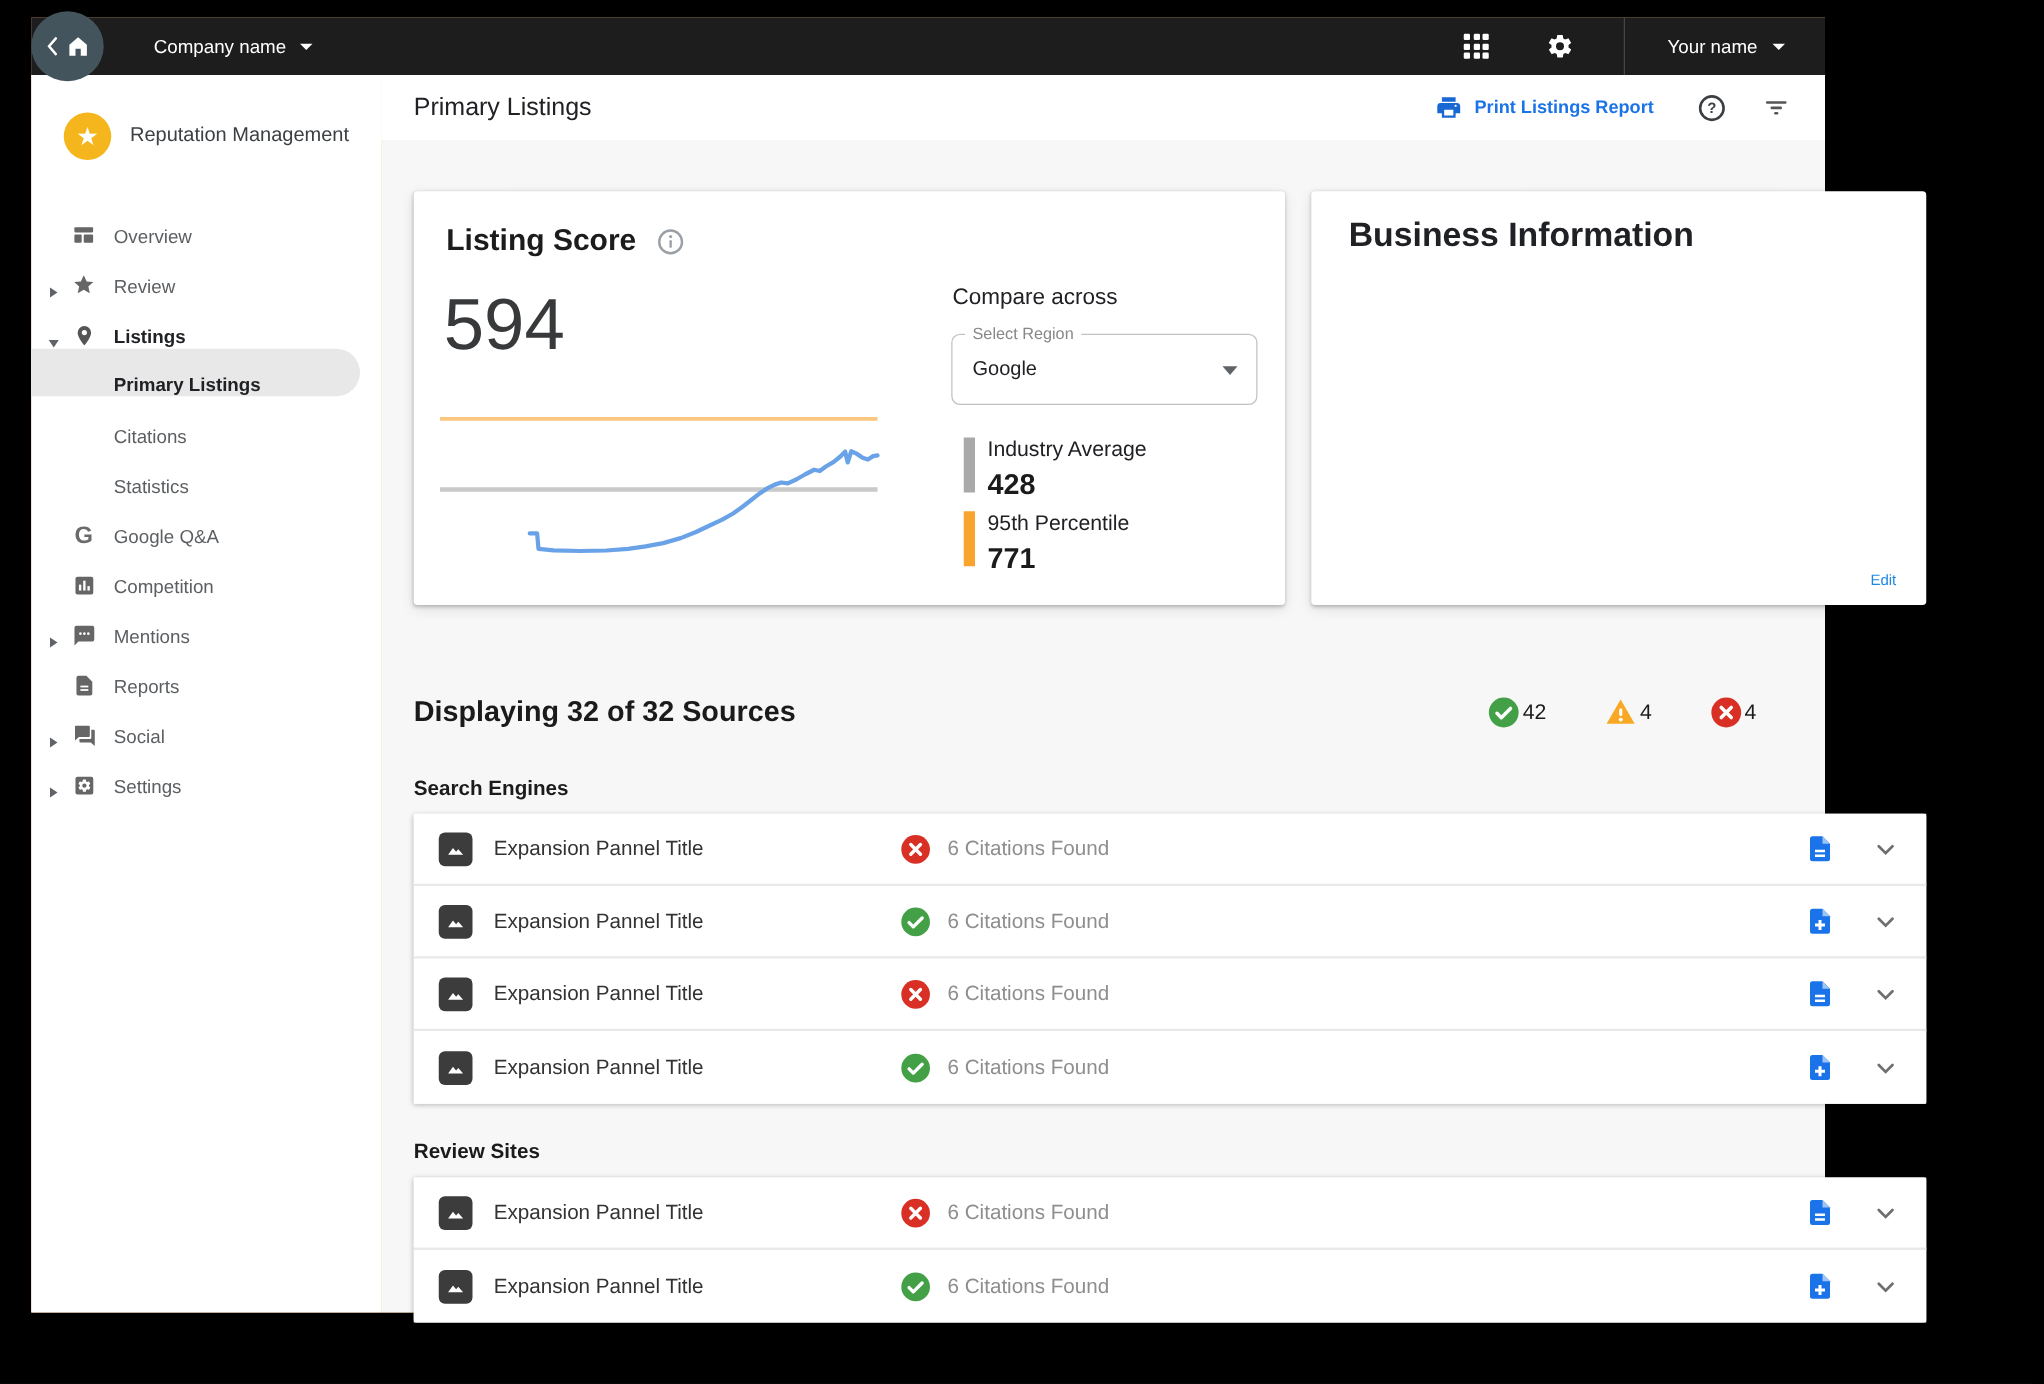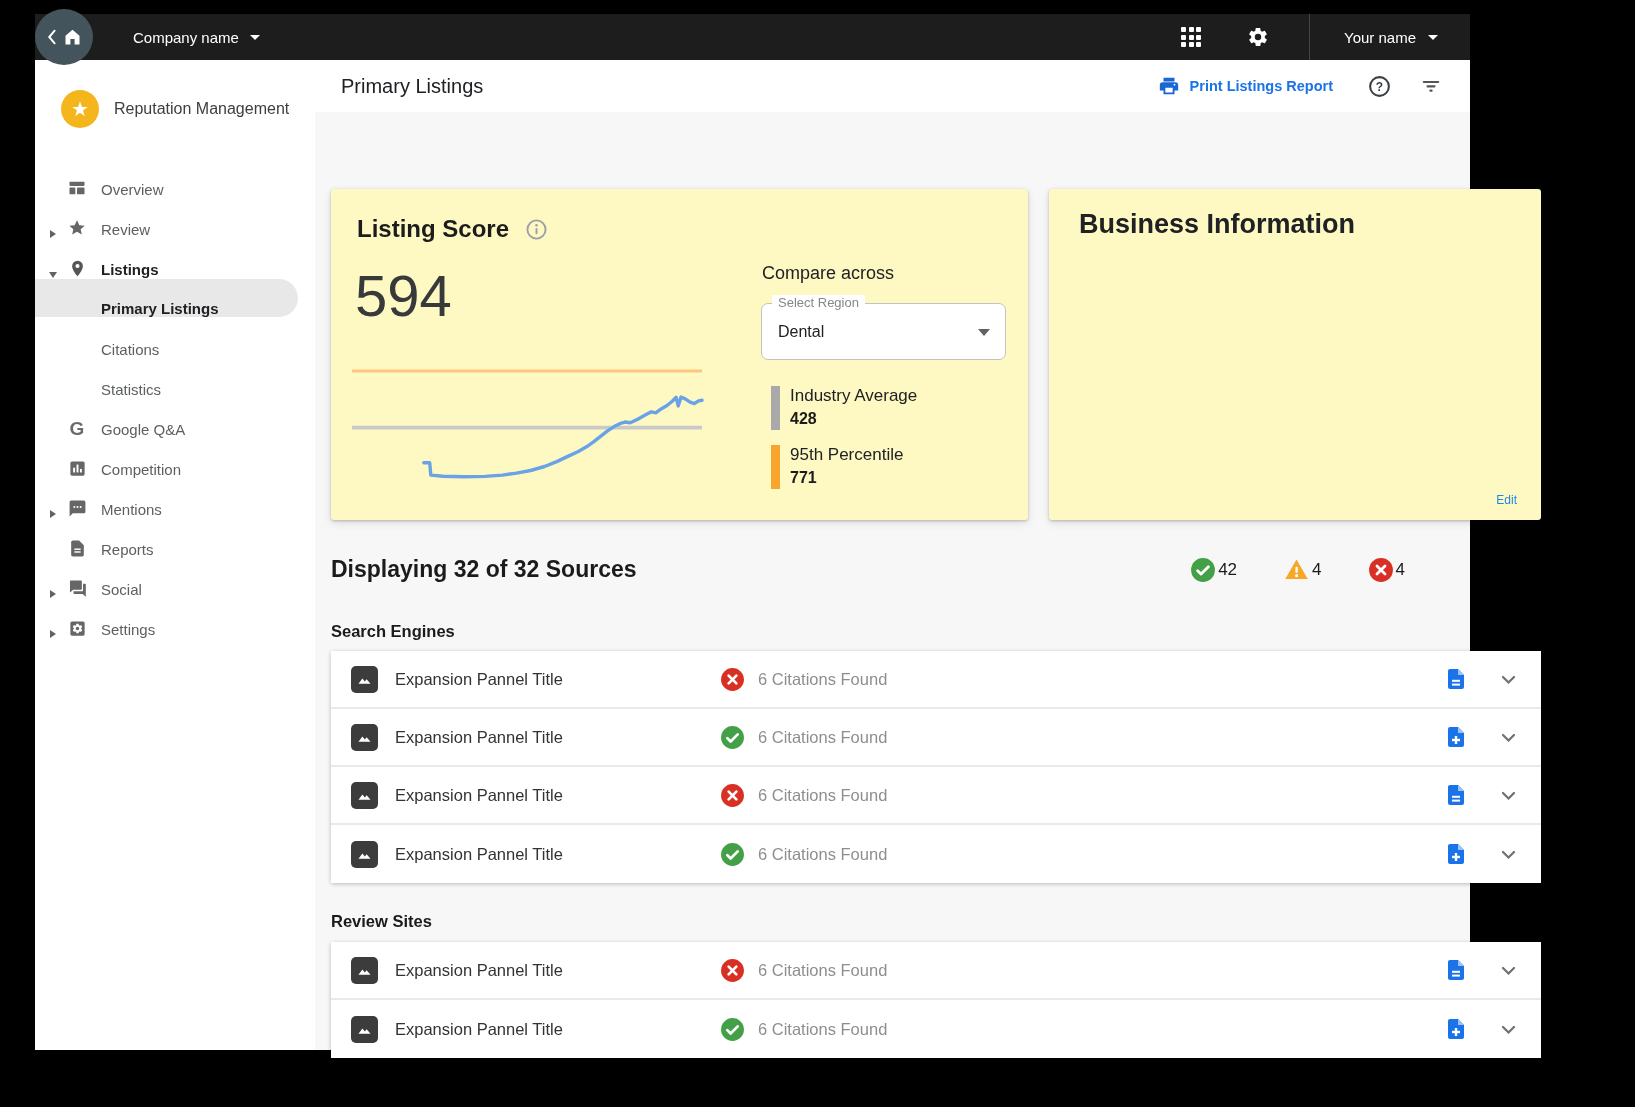--- a/index.html
+++ b/index.html
@@ -1,20 +1,20 @@
 <!DOCTYPE html>
 <html><head>
 <meta charset="utf-8">
 <style>
   html,body{margin:0;padding:0;background:#000;}
   *{box-sizing:border-box;}
   .stage{position:relative;width:1635px;height:1107px;background:#000;overflow:hidden;
          font-family:"Liberation Sans",sans-serif;-webkit-font-smoothing:antialiased;}
   
-  .app{position:absolute;left:35px;top:14px;width:1435px;height:1036px;background:#fdba74;}
+  .app{position:absolute;left:25px;top:14px;width:1435px;height:1036px;background:#fdba74;}
   
   .topbar{position:absolute;left:0;top:0;right:0;height:46px;background:#1d1d1d;display:flex;
           align-items:center;color:#fff;z-index:6;}
   .home-wrap{position:relative;width:70px;height:46px;flex:0 0 auto;}
   .home-circle{position:absolute;left:0;top:-5px;width:58px;height:56px;border-radius:50%;
                background:#44545c;display:flex;align-items:center;justify-content:center;gap:5px;cursor:pointer;}
   .company{display:flex;align-items:center;gap:11px;margin-left:22px;font-size:15px;color:#fff;
            background:none;border:none;cursor:pointer;font-family:inherit;}
   .caret{width:0;height:0;border-left:5px solid transparent;border-right:5px solid transparent;
          border-top:5px solid #fff;display:inline-block;}
@@ -45,42 +45,42 @@
   .gletter{font-size:19px;font-weight:700;color:#6b6b6b;line-height:1;}
   
   .content{position:absolute;left:280px;top:46px;right:0;bottom:0;background:#f7f7f7;}
   .toolbar{height:52px;background:#fff;display:flex;align-items:center;justify-content:space-between;
            padding:0 28px 0 26px;}
   .page-title{margin:0;font-size:20px;font-weight:500;color:#202124;}
   .toolbar-right{display:flex;align-items:center;gap:28px;}
   .print{display:flex;align-items:center;gap:10px;background:none;border:none;cursor:pointer;
          color:#1a73e8;font-size:14.5px;font-weight:700;font-family:inherit;}
   
-  .card{position:absolute;background:#fef9c3;border-radius:3px;
-        box-shadow:0 1px 3px rgba(0,0,0,.22),0 3px 10px rgba(0,0,0,.10);z-index:8;margin-top:36px;}
+  .card{position:absolute;background:#ffffff;border-radius:3px;
+        box-shadow:0 1px 3px rgba(0,0,0,.22),0 3px 10px rgba(0,0,0,.10);z-index:8;}
   .score-card{left:331px;top:153px;width:697px;height:331px;}
   .biz-card{left:1049px;top:153px;width:492px;height:331px;text-align:center;}
   .sc-title{position:absolute;left:26px;top:26px;font-size:24px;font-weight:700;color:#1c1c1c;
             display:flex;align-items:center;gap:16px;}
   .sc-score{position:absolute;left:24px;top:78px;font-size:58px;font-weight:300;color:#37393b;line-height:1;}
   .score-chart{position:absolute;left:19px;top:170px;}
   .compare-label{position:absolute;left:431px;top:74px;font-size:18px;color:#202124;}
   .select-box{position:absolute;left:430px;top:114px;width:245px;height:57px;border:1px solid #c2c2c2;
               border-radius:7px;cursor:pointer;background:#fff;}
   .select-label{position:absolute;top:-9px;left:10px;background:#fff;padding:0 6px;font-size:13px;
                 color:#878787;font-weight:500;}
   .select-value{position:absolute;left:16px;top:50%;transform:translateY(-50%);font-size:16px;color:#202124;}
   .select-caret{position:absolute;right:15px;top:50%;margin-top:-3px;width:0;height:0;
                 border-left:6px solid transparent;border-right:6px solid transparent;border-top:7px solid #5f6368;}
   .legend-item{position:absolute;left:440px;display:flex;gap:10px;}
   .legend-bar{width:9px;height:44px;flex:0 0 auto;}
   .bar-gray{background:#a9a9a9;}
   .bar-orange{background:#f9a42c;}
   .legend-label{font-size:17px;color:#202124;}
-  .legend-value{font-size:16px;font-weight:700;color:#1b1b1b;margin-top:4px;}
+  .legend-value{font-size:23px;font-weight:700;color:#1b1b1b;margin-top:4px;}
   .bc-title{position:absolute;left:30px;top:20px;font-size:27px;font-weight:700;color:#202124;}
   .bc-body{position:absolute;left:30px;top:78px;width:430px;font-size:18px;color:#3c4043;line-height:24.5px;}
   .bc-link{color:#1e88e5;text-decoration:none;}
   .bc-edit{position:absolute;right:24px;bottom:13px;font-size:12px;font-weight:500;color:#1e88e5;
            text-decoration:none;}
   
   .sources-bar{position:absolute;left:331px;top:556px;width:1074px;display:flex;align-items:center;
                justify-content:space-between;z-index:5;}
   .sources-heading{font-size:23px;font-weight:700;color:#1b1b1b;}
   .badges{display:flex;align-items:center;}
@@ -325,21 +325,21 @@
     <div class="sc-score">594</div>
     <svg class="score-chart" width="354" height="130" viewBox="0 0 354 130">
         <line x1="2" x2="352" y1="12.1" y2="12.1" stroke="#fbc77f" stroke-width="3"></line>
         <line x1="2" x2="352" y1="68.6" y2="68.6" stroke="#c9c9c9" stroke-width="3.6"></line>
         <polyline points="73.8,103.7 79.7,103.7 80.8,116.1 93.0,117.3 114.0,117.8 135.0,117.4 152.5,116.1 166.5,114.1 180.5,111.5 194.5,107.5 206.8,102.6 217.3,97.6 227.8,92.7 236.5,87.8 243.5,82.8 250.5,77.4 257.5,71.9 264.5,67.3 269.8,64.7 275.0,63.0 280.3,63.7 287.3,60.4 294.3,56.4 301.3,52.8 305.8,53.8 310.7,50.2 317.0,46.5 322.3,42.2 326.1,38.3 328.2,46.9 331.0,38.0 335.2,39.9 340.1,43.2 344.3,44.6 348.5,41.9 352.0,41.3" fill="none" stroke="#6aa2e8" stroke-width="3.4" stroke-linejoin="round" stroke-linecap="round"></polyline>
       </svg>
 
     <div class="compare-label">Compare across</div>
     <div class="select-box">
       <span class="select-label">Select Region</span>
-      <span class="select-value">Dental</span>
+      <span class="select-value">Google</span>
       <span class="select-caret"></span>
     </div>
 
     <div class="legend-item" style="top:197px;">
       <span class="legend-bar bar-gray"></span>
       <span>
         <div class="legend-label">Industry Average</div>
         <div class="legend-value">428</div>
       </span>
     </div>

